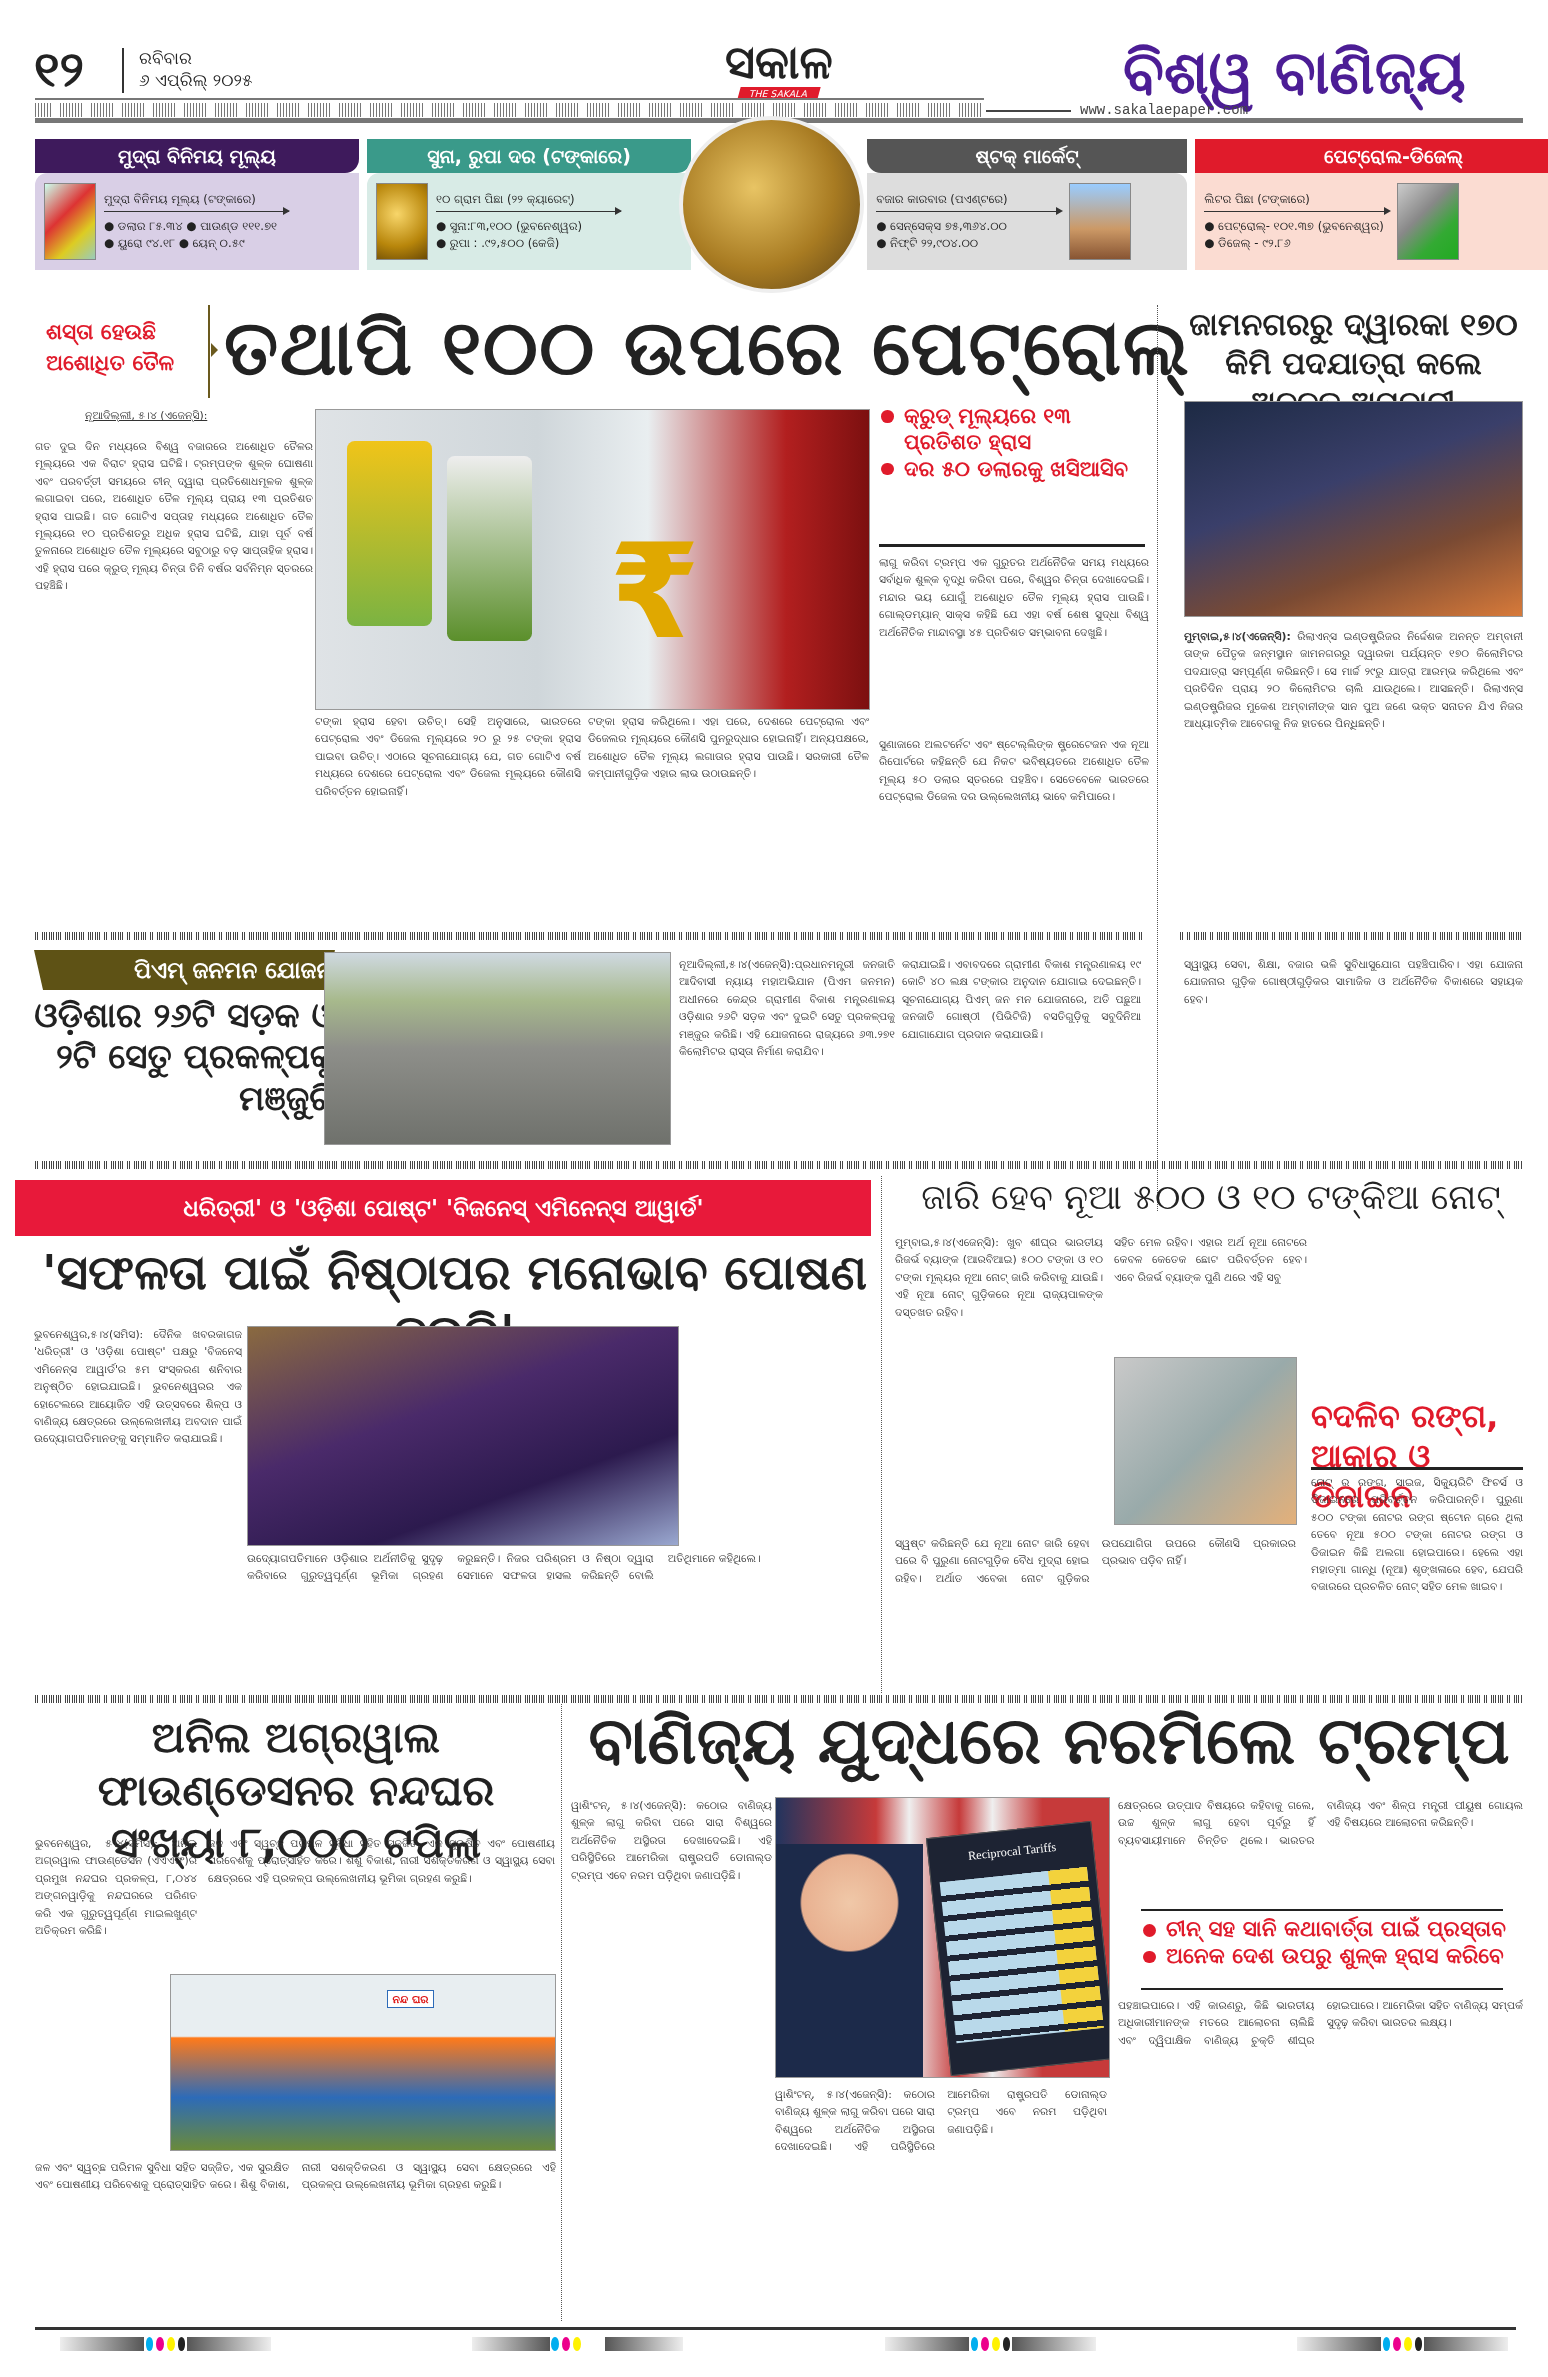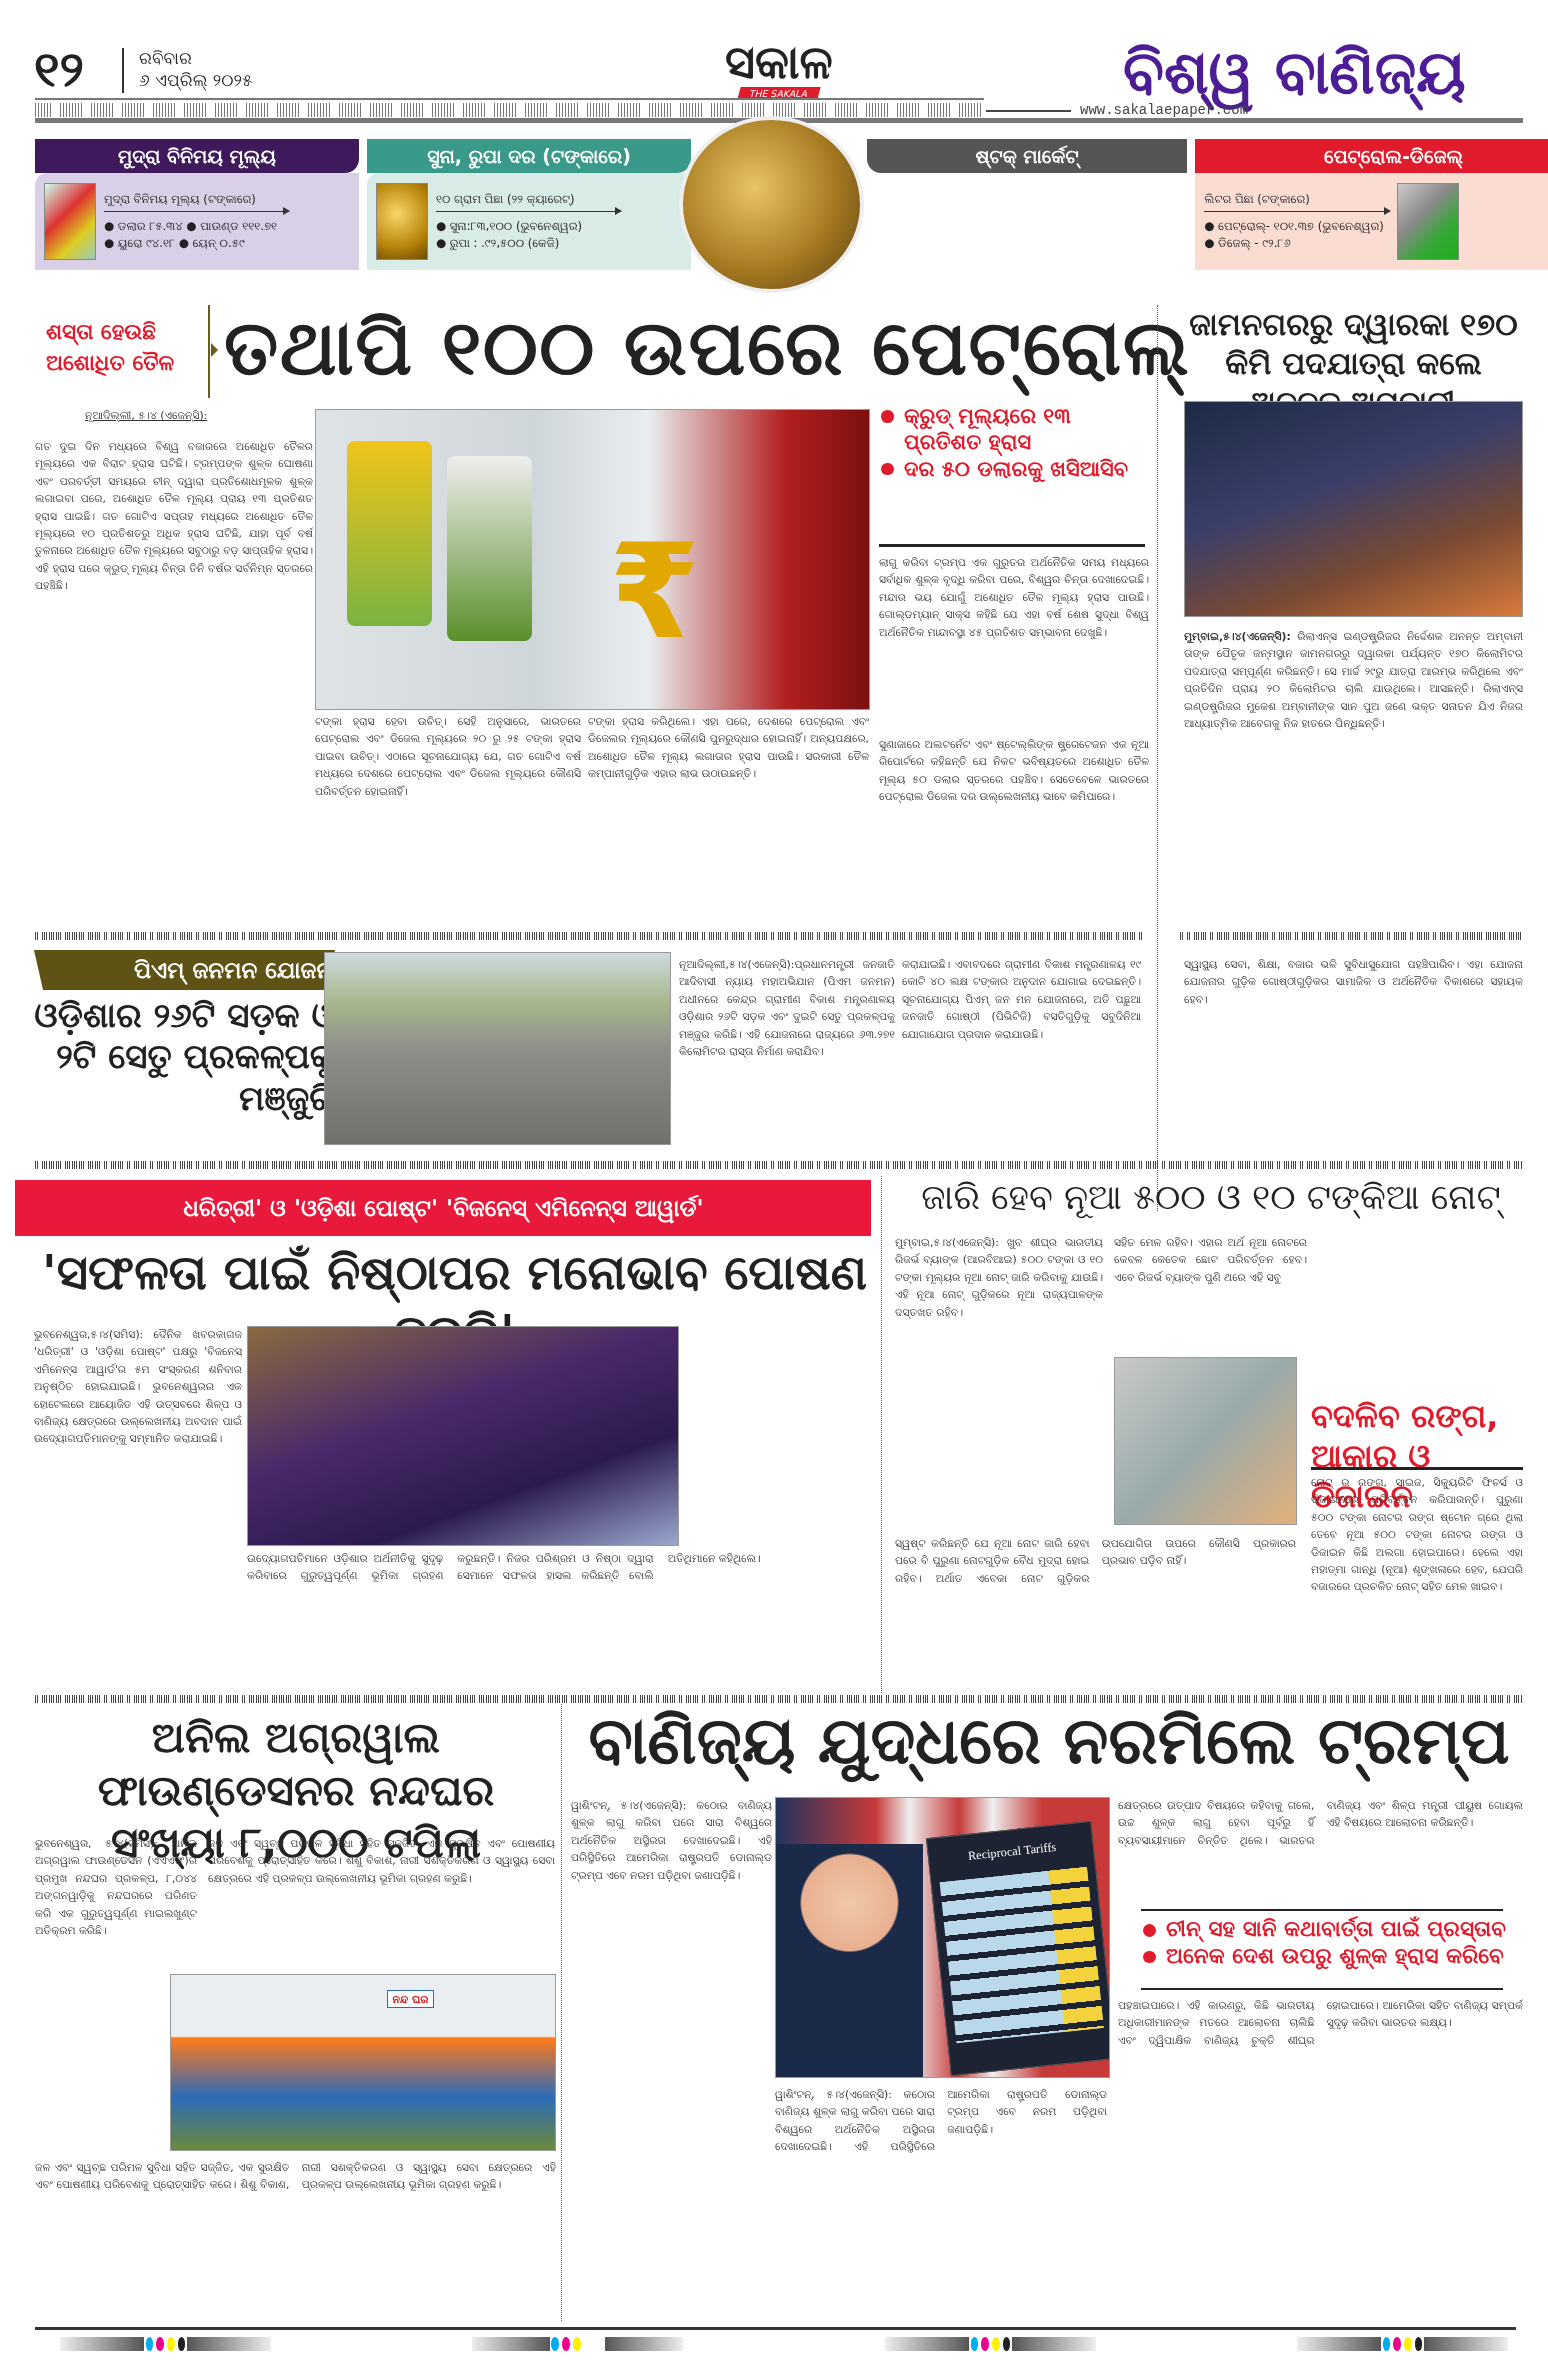--- a/index.html
+++ b/index.html
@@ -89,20 +89,29 @@
       <div>୧୦ ଗ୍ରାମ ପିଛା (୨୨ କ୍ୟାରେଟ୍)</div>
       <div class="arrow"></div>
       <div>● ସୁନା:୮୩,୧୦୦ (ଭୁବନେଶ୍ୱର)</div>
       <div>● ରୁପା : .୯୨,୫୦୦ (କେଜି)</div>
     </div>
   </div>
 </div>
 <div class="abs bull"></div>
 <div class="box" style="left:867px;width:320px">
   <div class="hdr" style="background:#555;border-radius:0 0 0 14px">ଷ୍ଟକ୍ ମାର୍କେଟ୍</div>
+  <div class="body" style="background:#ddd;border-radius:0 12.3px 0 0">
+    <div class="info">
+      <div>ବଜାର କାରବାର (ପଏଣ୍ଟରେ)</div>
+      <div class="arrow"></div>
+      <div>● ସେନ୍ସେକ୍ସ  ୭୫,୩୬୪.୦୦</div>
+      <div>● ନିଫ୍ଟି  ୨୨,୯୦୪.୦୦</div>
+    </div>
+    <div class="thumb" style="width:62px;background:linear-gradient(180deg,#9cf,#c96 60%,#853)"></div>
+  </div>
 </div>
 <div class="box" style="left:1195px;width:397px">
   <div class="hdr" style="background:#e01b2b;border-radius:0">ପେଟ୍ରୋଲ-ଡିଜେଲ୍</div>
   <div class="body" style="background:#fbdcd2;border-radius:0 12.3px 0 0">
     <div class="info">
       <div>ଲିଟର ପିଛା (ଟଙ୍କାରେ)</div>
       <div class="arrow"></div>
       <div>● ପେଟ୍ରୋଲ୍- ୧୦୧.୩୭ (ଭୁବନେଶ୍ୱର)</div>
       <div>● ଡିଜେଲ୍ - ୯୨.୮୬</div>
     </div>

